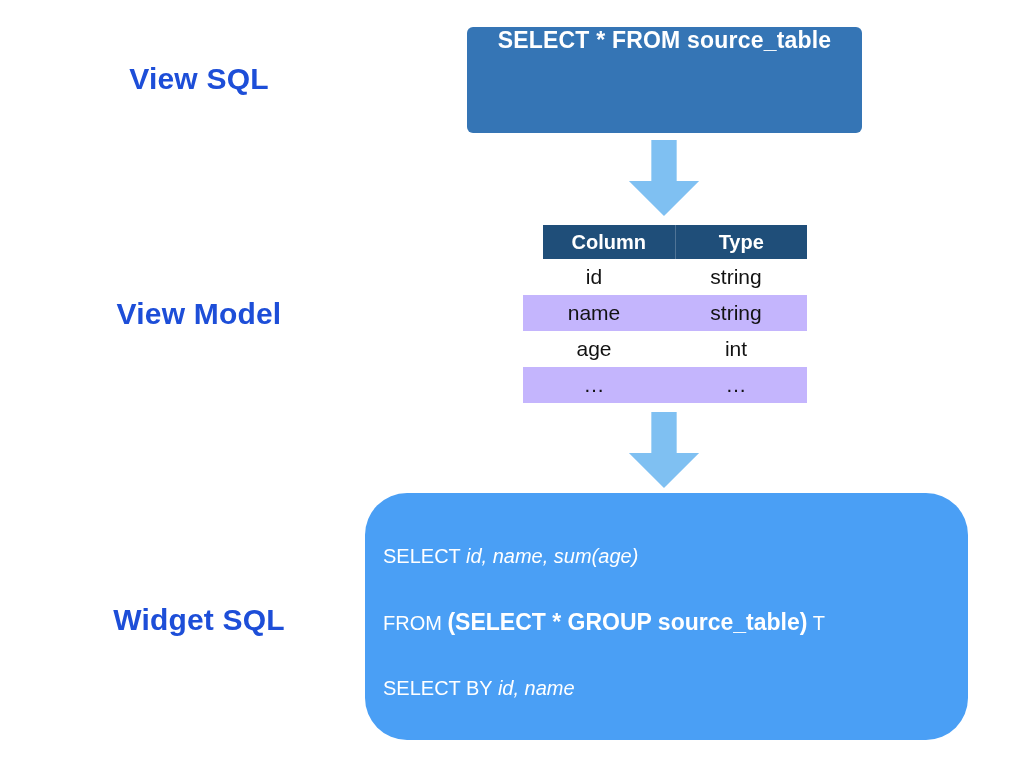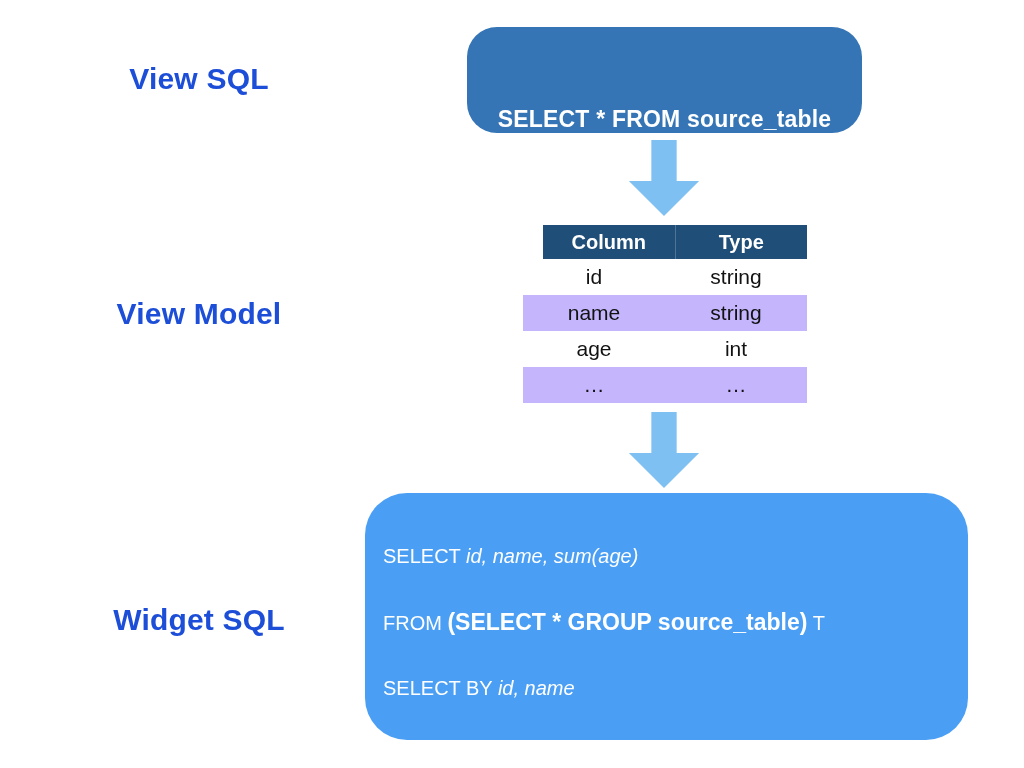--- a/index.html
+++ b/index.html
@@ -31,24 +31,24 @@
   .stage-label.view-model { top: 297px; }
   .stage-label.widget-sql { top: 603px; }
 
   
   .view-sql-box {
     position: absolute;
     left: 467px;
     top: 27px;
     width: 395px;
     height: 106px;
-    border-radius: 30px;
+    border-radius: 6px;
     background: #3575B5;
     display: flex;
-    align-items: flex-end;
+    align-items: flex-start;
     justify-content: center;
   }
   .view-sql-box .sql-text {
     color: #ffffff;
     font-size: 23px;
     font-weight: bold;
     letter-spacing: 0.2px;
   }
 
   

